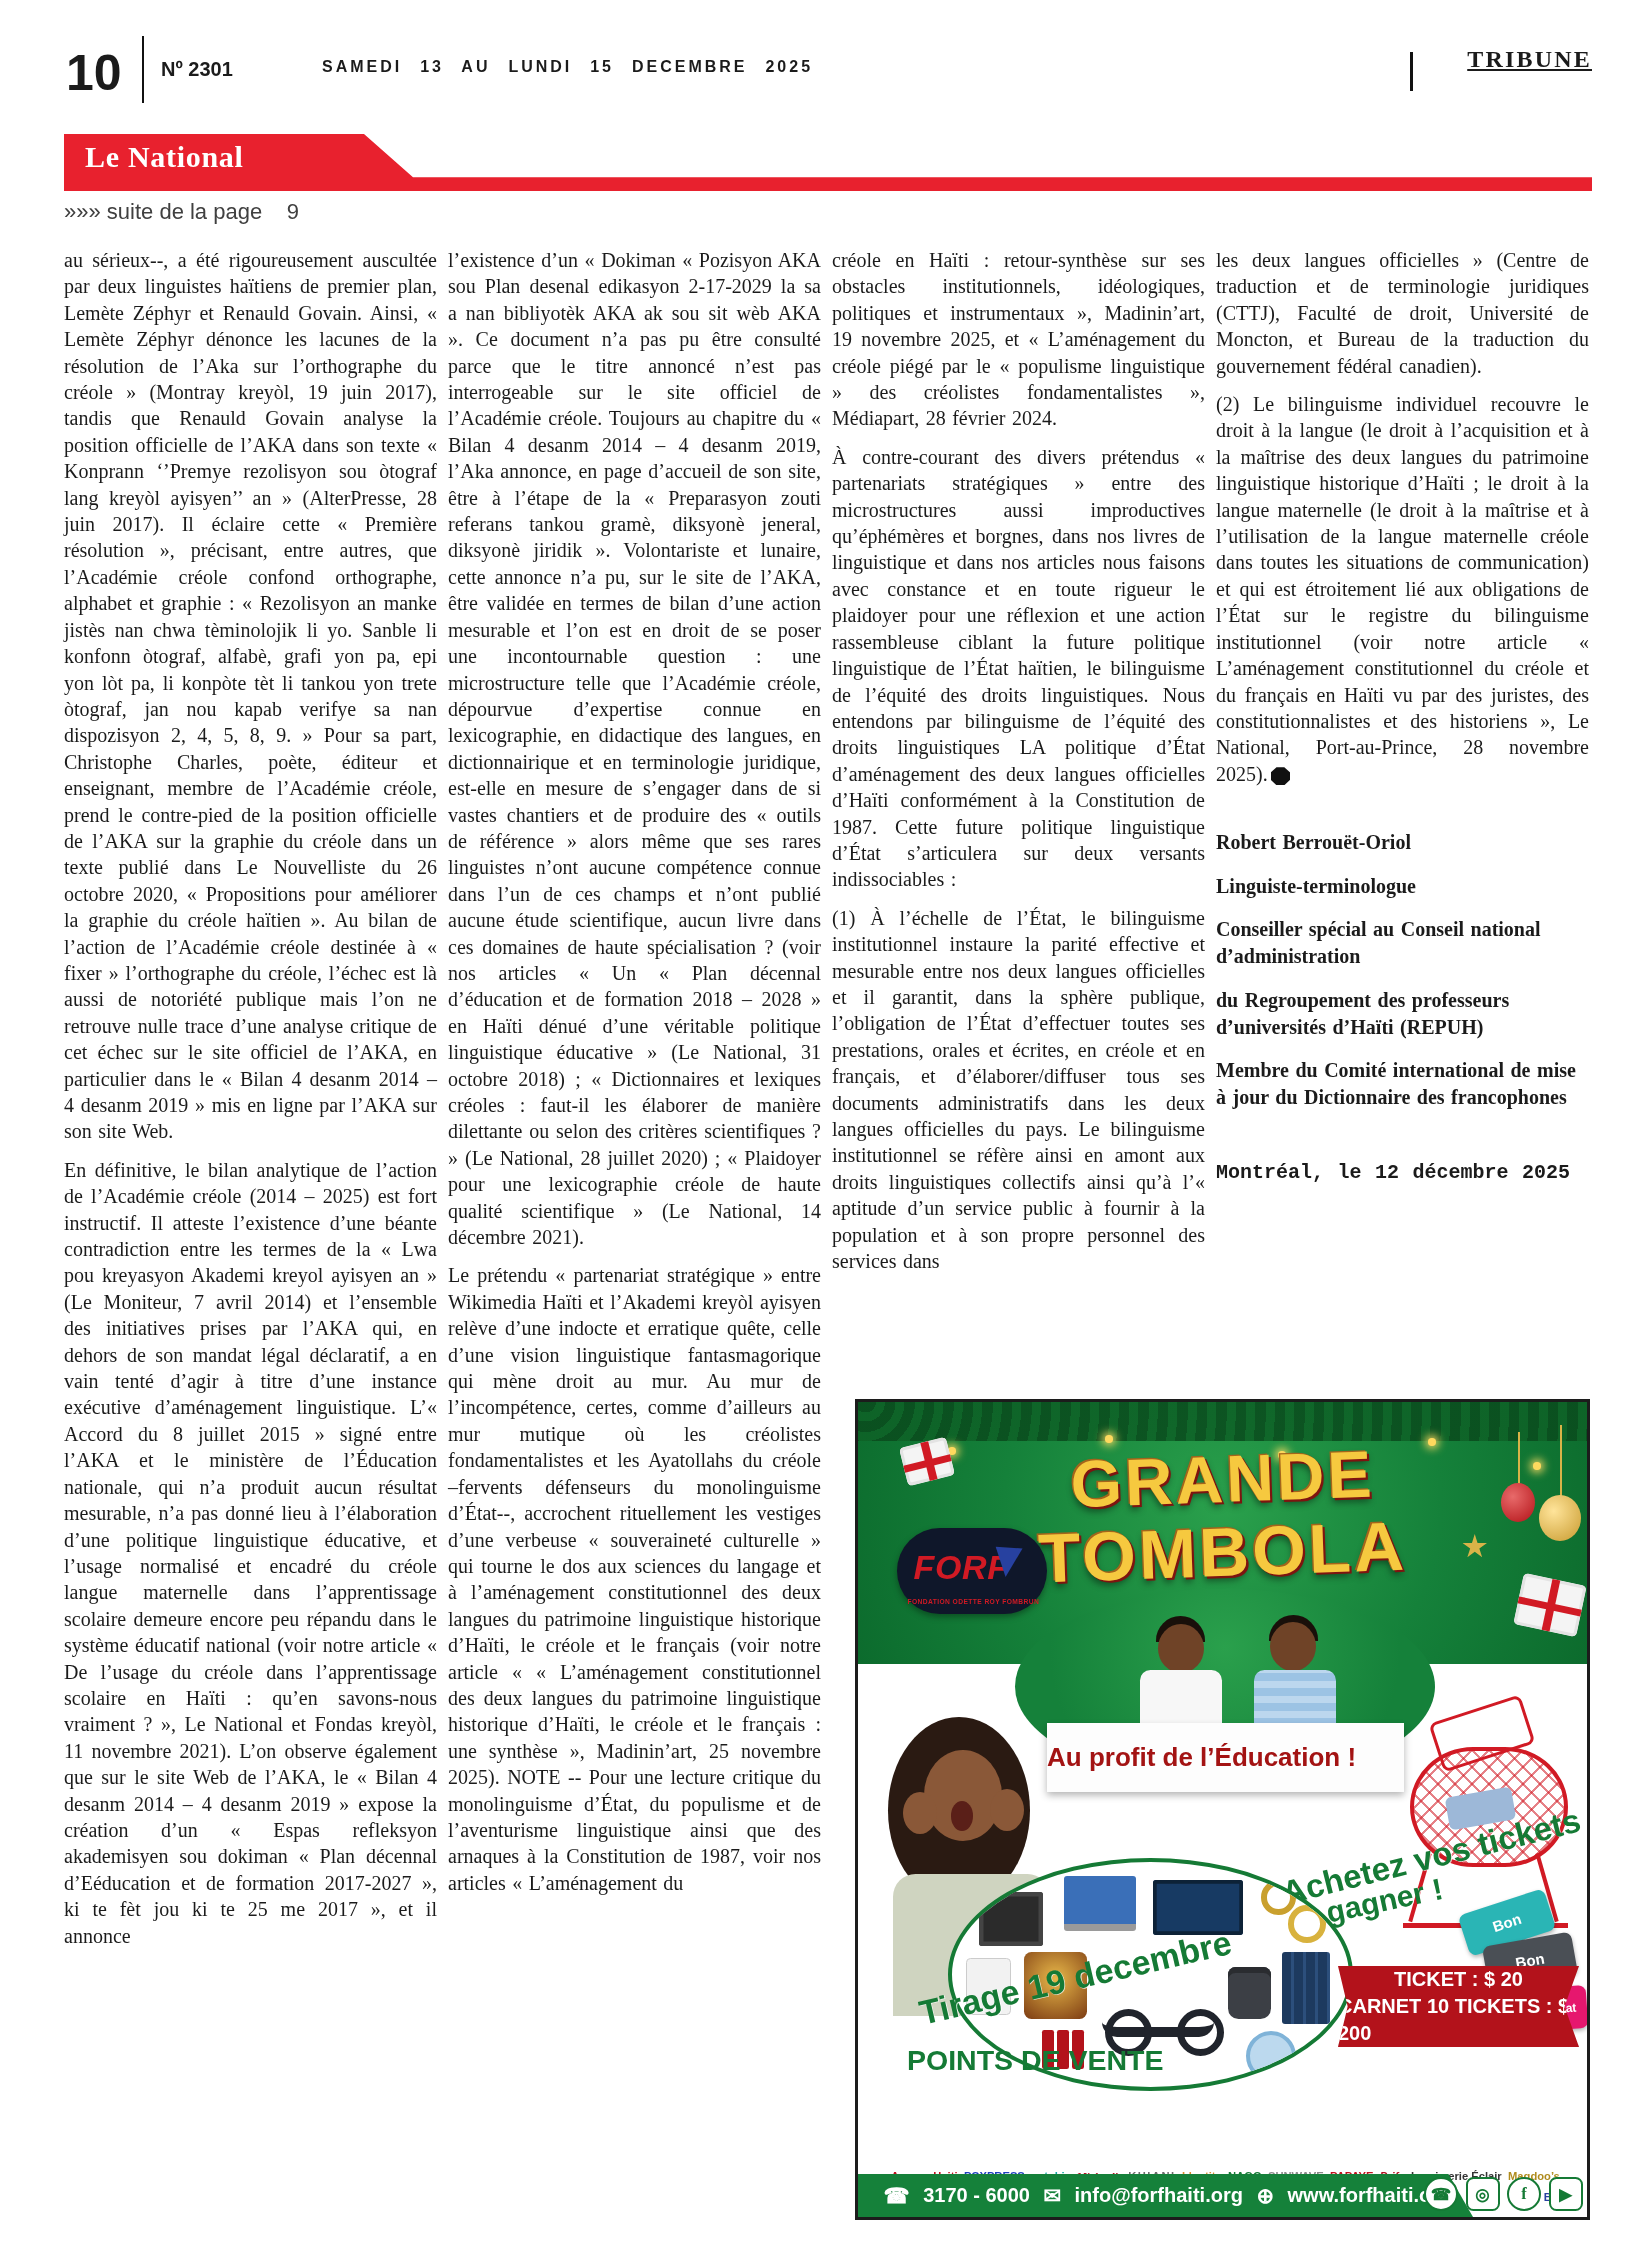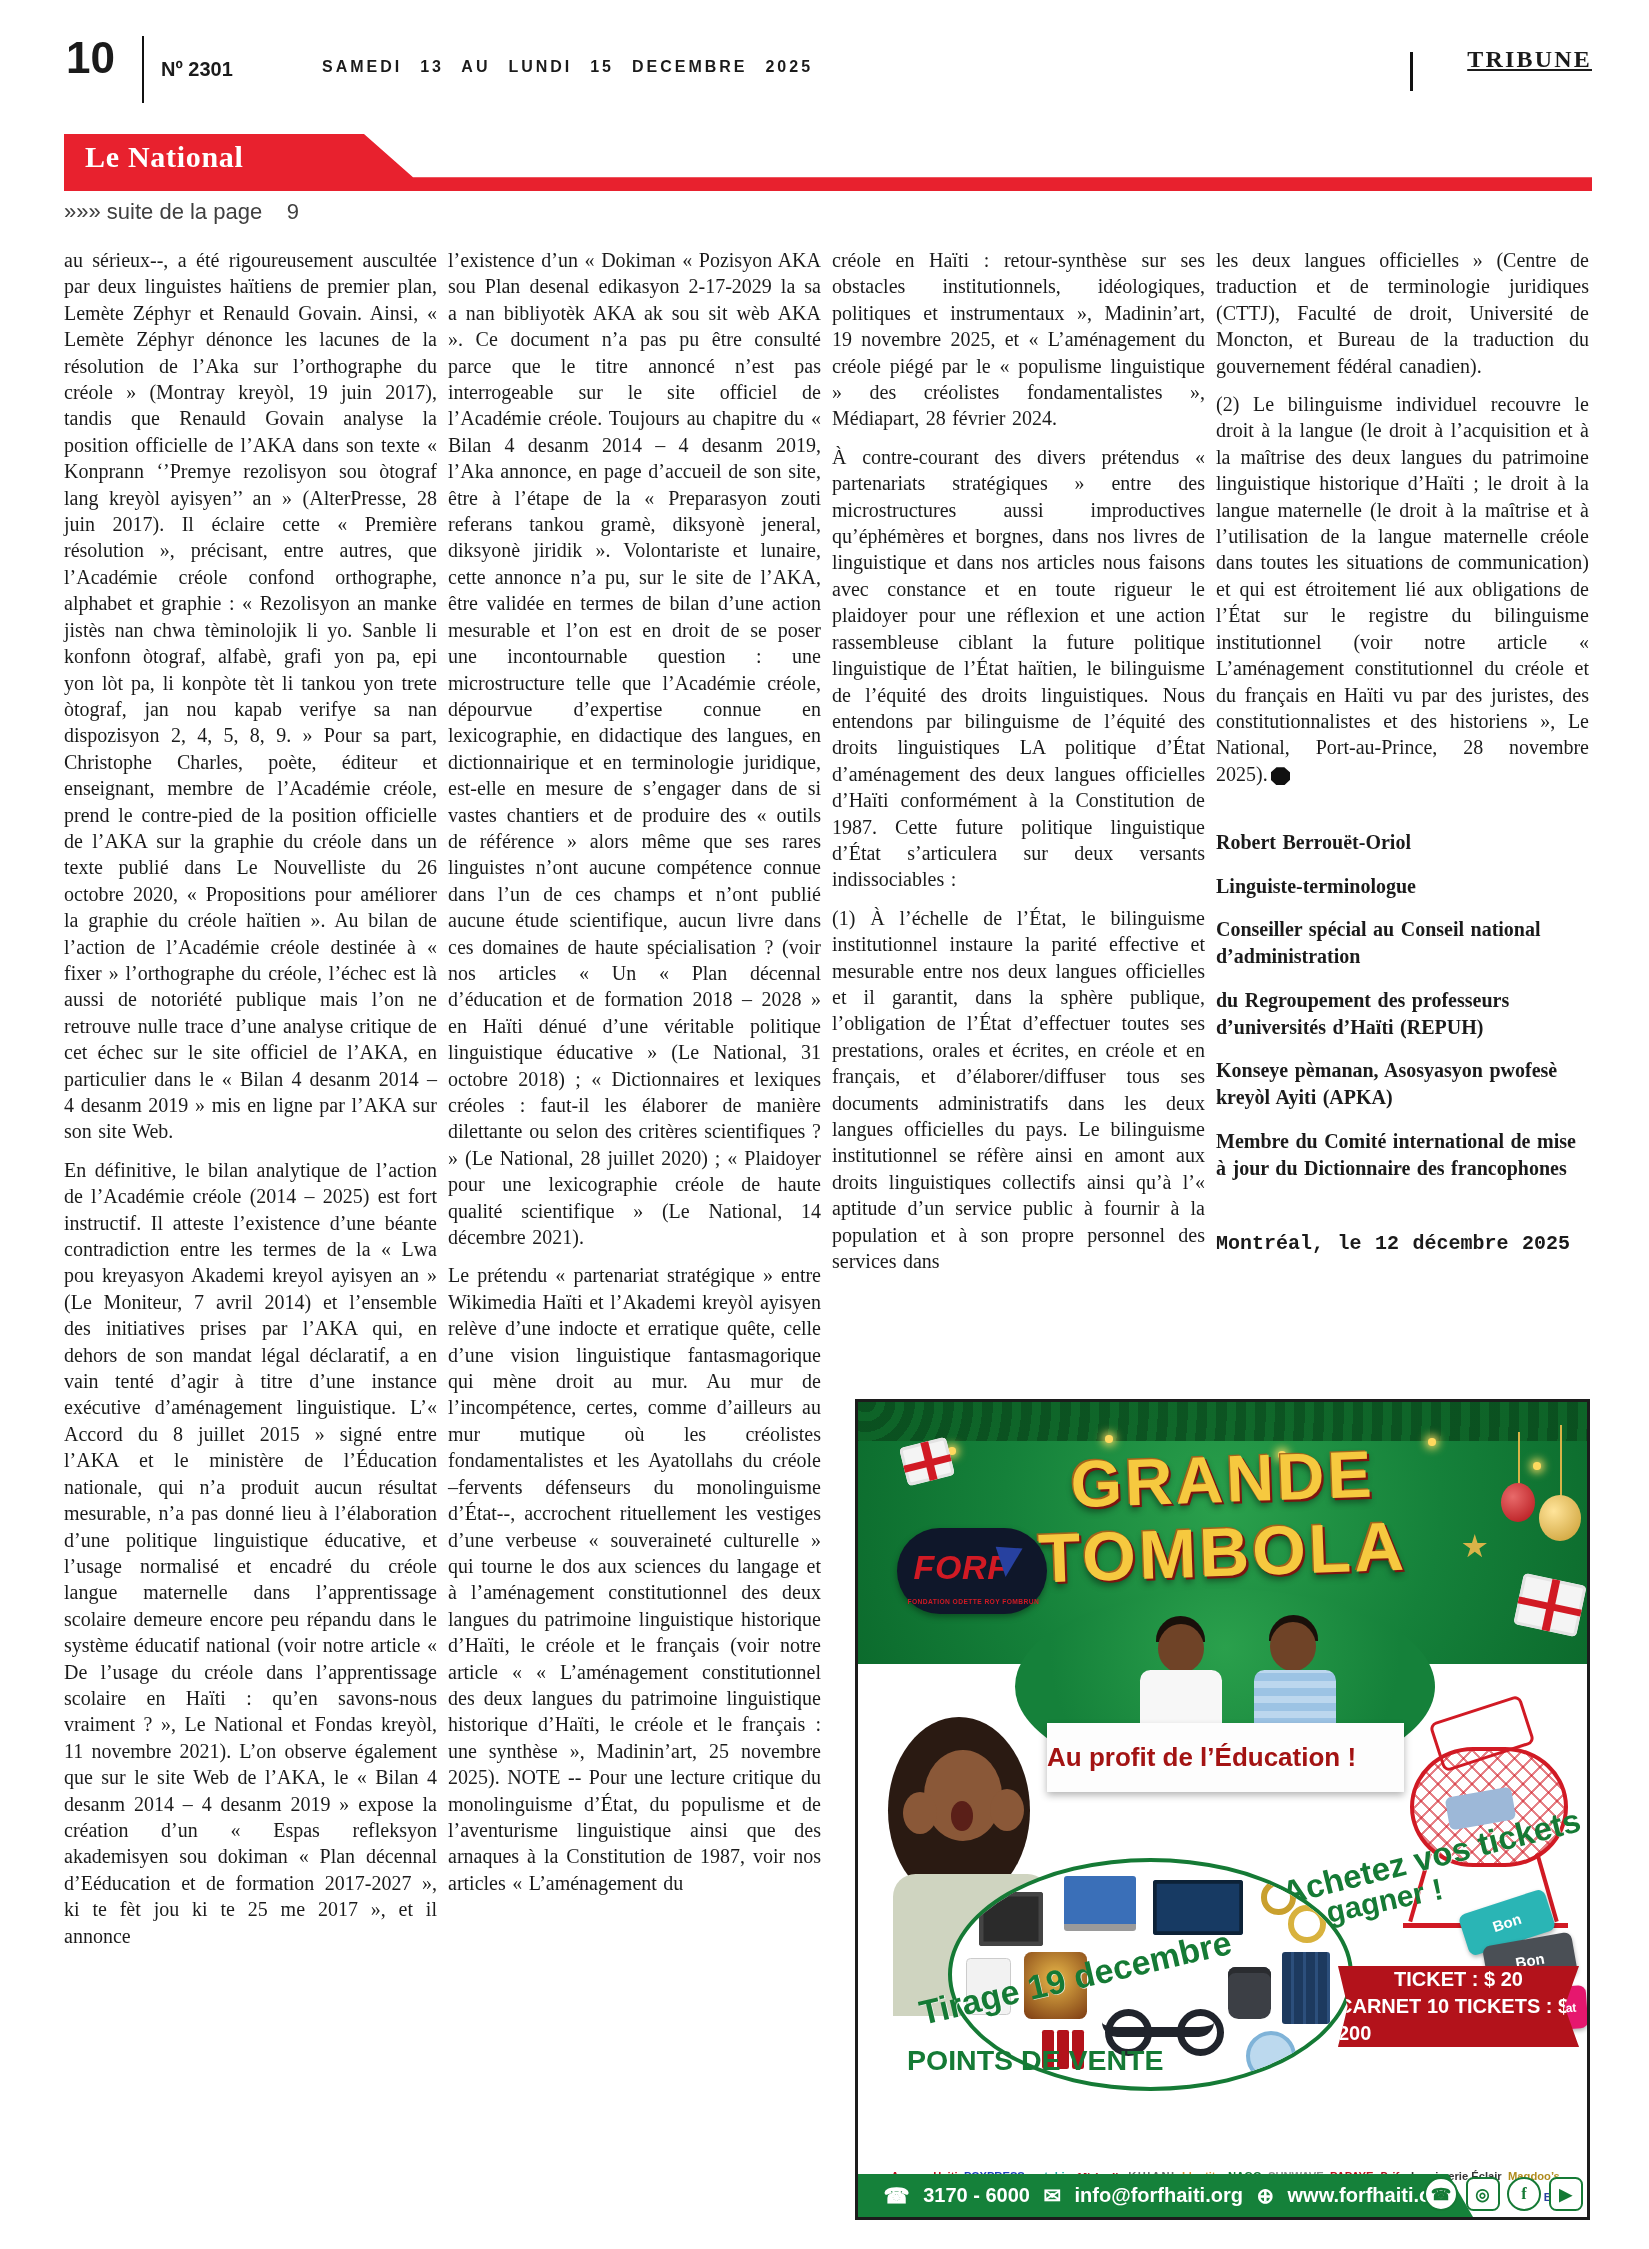--- a/index.html
+++ b/index.html
@@ -1,20 +1,20 @@
 <!DOCTYPE html>
 <html style="font-size:12px"><head>
 <meta charset="utf-8">
 <style>
   html,body{margin:0;padding:0;background:#9a9a9a;}
   #page{position:relative;width:1650px;height:2250px;background:#ffffff;overflow:hidden;
         font-family:"Liberation Serif", serif;color:#1b1b1b;}
   
-  .hdr-pageno{position:absolute;left:66px;top:36px;font-family:"Liberation Sans",sans-serif;
-      font-weight:bold;font-size:44px;line-height:43px;}
+  .hdr-pageno{position:absolute;left:66px;top:52px;font-family:"Liberation Sans",sans-serif;
+      font-weight:bold;font-size:50px;line-height:43px;}
   .hdr-bar1{position:absolute;left:142px;top:36px;width:2.2px;height:67px;background:#111;}
   .hdr-issue{position:absolute;left:161px;top:58px;font-family:"Liberation Sans",sans-serif;
       font-weight:bold;font-size:20px;}
   .hdr-date{position:absolute;left:322px;top:58px;font-family:"Liberation Sans",sans-serif;
       font-weight:bold;font-size:16px;letter-spacing:3px;word-spacing:10.5px;}
   .hdr-tribar{position:absolute;left:1410px;top:52px;width:3px;height:39px;background:#111;}
   .hdr-tribune{position:absolute;right:58px;top:46px;font-family:"Liberation Serif",serif;
       font-weight:bold;font-size:24px;letter-spacing:2.2px;text-decoration:underline;}
   .ribbon{position:absolute;left:64px;top:120px;width:1528px;height:57px;margin-top:14px;}
   .ribbon-shape{position:absolute;left:0;top:0;width:100%;height:100%;background:#e8212e;
@@ -178,21 +178,20 @@
   </div>
 
   <div class="col" id="col4">
     <p>les deux langues officielles » (Centre de traduction et de terminologie juridiques (CTTJ), Faculté de droit, Université de Moncton, et Bureau de la traduction du gouvernement fédéral canadien).</p>
     <p><span>(2)   Le bilinguisme individuel recouvre le droit à la langue (le droit à l’acquisition et à la maîtrise des deux langues du patrimoine linguistique historique d’Haïti ; le droit à la langue maternelle (le droit à la maîtrise et à l’utilisation de la langue maternelle créole dans toutes les situations de communication) et qui est étroitement lié aux obligations de l’État sur le registre du bilinguisme institutionnel (voir notre article « L’aménagement constitutionnel du créole et du français en Haïti vu par des juristes, des constitutionnalistes et des historiens », Le National, Port-au-Prince, 28 novembre 2025).</span><span class="endmark"></span></p>
     <div class="sig">
       <div>Robert Berrouët-Oriol</div>
       <div>Linguiste-terminologue</div>
       <div>Conseiller spécial au Conseil national d’administration</div>
       <div>du Regroupement des professeurs d’universités d’Haïti (REPUH)</div>
-      <div>Konseye pèmanan, Asosyasyon pwofesè kreyòl Ayiti (APKA)</div>
       <div>Membre du Comité international de mise à jour du Dictionnaire des francophones</div>
       <div class="sig-date">Montréal, le 12 décembre 2025</div>
     </div>
   </div>
 
   <div id="ad">
     <div class="ad-green"></div>
     <div class="ad-bulge"></div>
     <div class="garland"></div>
     <div class="lightdot" style="left:90px;top:45px;"></div>

